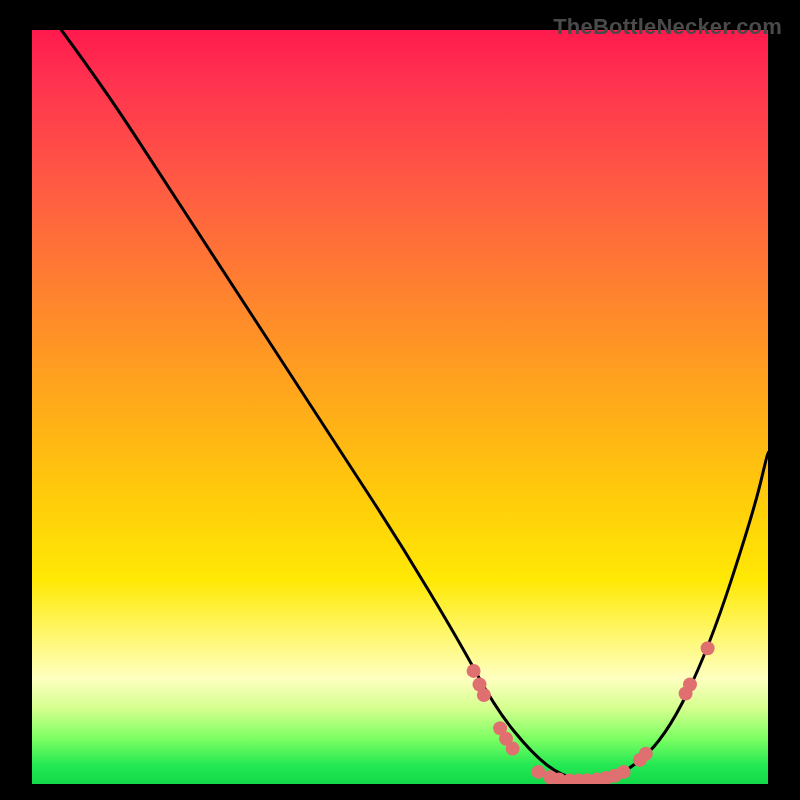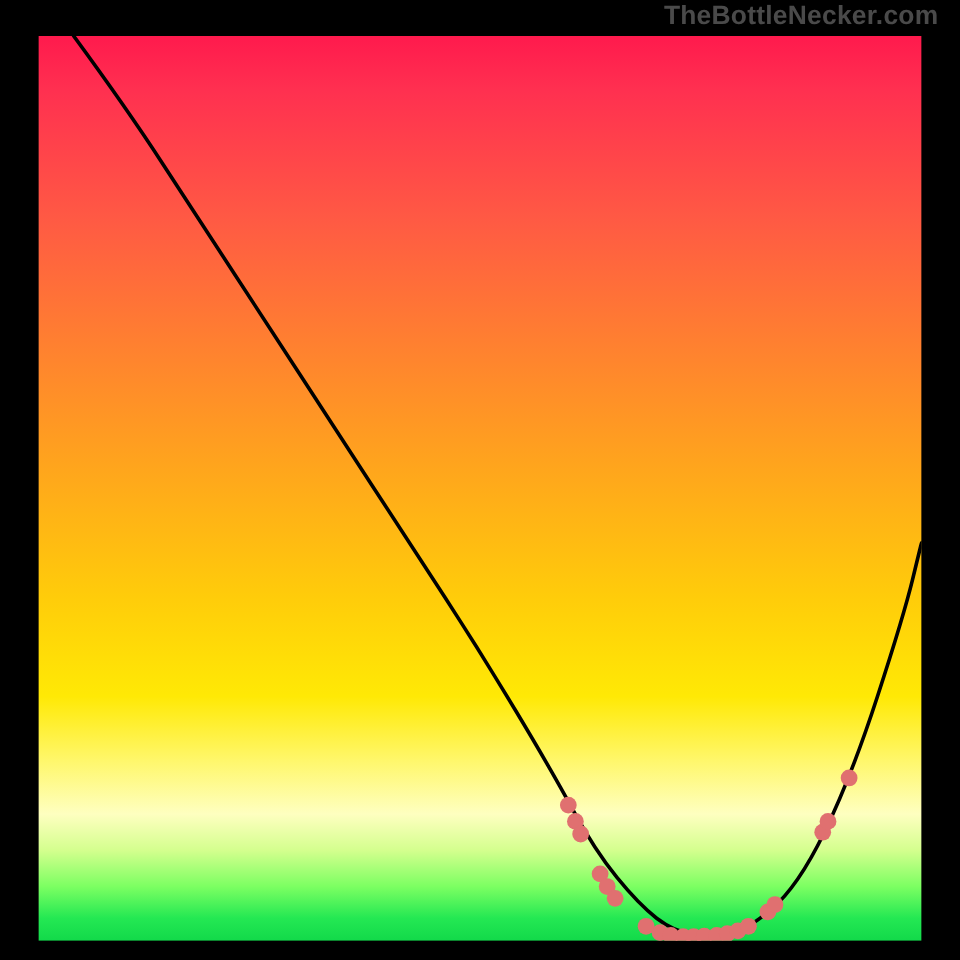--- a/index.html
+++ b/index.html
@@ -12,21 +12,21 @@
     overflow: hidden;
   }
   .frame {
     position: relative;
     width: 800px;
     height: 800px;
     background: #000;
   }
   .attribution {
     position: absolute;
-    top: 0;
+    top: 14px;
     right: 18px;
     color: #4a4a4a;
     font-size: 22px;
     font-weight: bold;
     letter-spacing: 0.2px;
     z-index: 10;
   }
   .plot-area {
     position: absolute;
     left: 32px;

